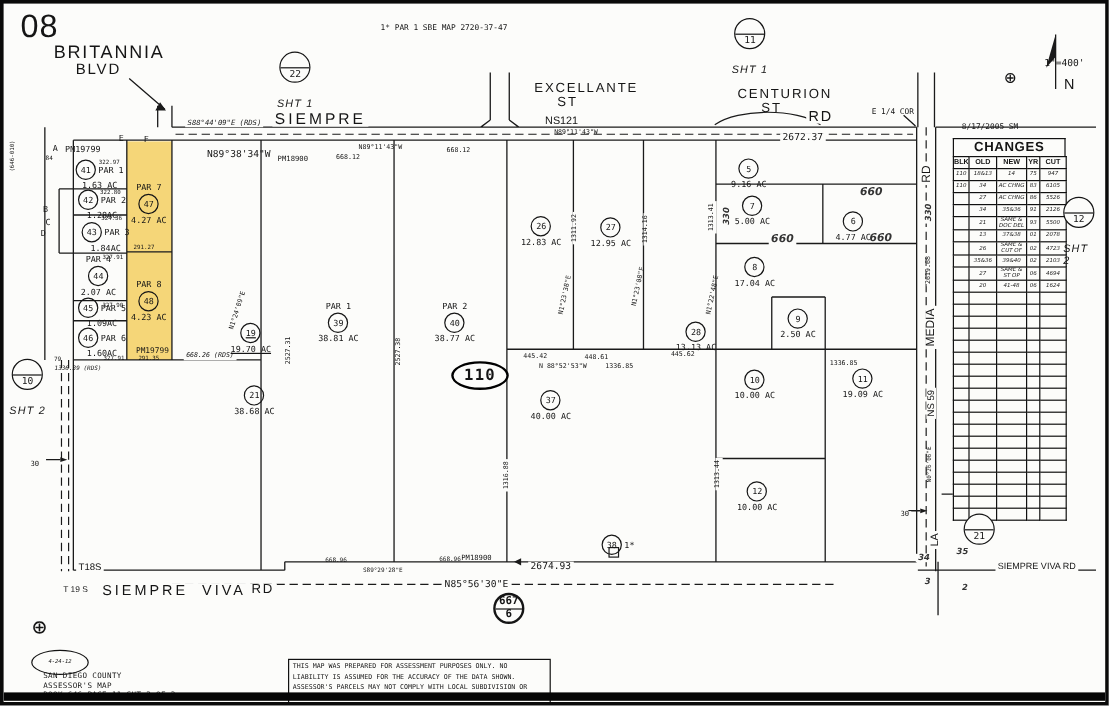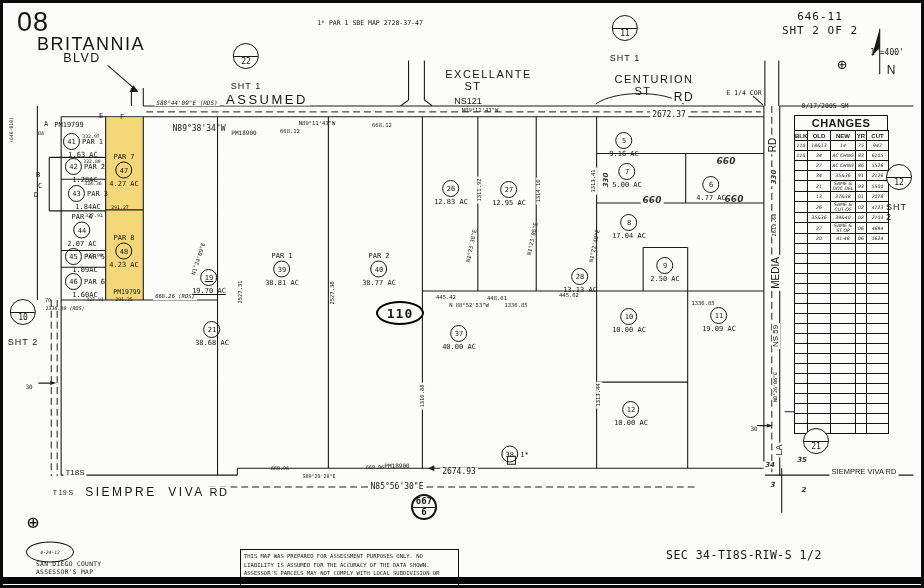--- a/index.html
+++ b/index.html
@@ -19,21 +19,21 @@
   .parcel{position:absolute;transform:translate(-50%,-50%);display:flex;flex-direction:column;align-items:center;gap:1px;}
   .prow{display:flex;align-items:center;gap:2px;}
   .pcircle{width:15px;height:15px;border:1.1px solid #151515;border-radius:50%;display:flex;align-items:center;
            justify-content:center;font-size:7px;flex:none;background:transparent;}
   .pname,.pac,.psuffix{font-size:7px;white-space:pre;}
   .sheetref{position:absolute;transform:translate(-50%,-50%);display:flex;flex-direction:column;align-items:center;z-index:5;}
   .sc-circle{width:26px;height:26px;border:1.3px solid #151515;border-radius:50%;display:flex;flex-direction:column;
              background:#fcfcfa;box-sizing:border-box;}
   .sc-top,.sc-bot{flex:1;display:flex;align-items:center;justify-content:center;font-size:8px;line-height:1;}
   .sc-bot{border-top:1.1px solid #151515;}
-  .sc-label{font-size:9px;margin-top:12px;letter-spacing:1px;font-family:"Liberation Sans",sans-serif;}
+  .sc-label{font-size:9px;margin-top:12px;letter-spacing:1px;font-family:"Liberation Sans",sans-serif;font-style:italic;}
   .sheetref.bold .sc-circle{border-width:2.2px;}
   .sheetref.bold .sc-top,.sheetref.bold .sc-bot{font-weight:bold;font-size:9px;}
   .sheetref.bold .sc-bot{border-top-width:1.6px;}
   .oval110{position:absolute;left:397px;top:310px;transform:translate(-50%,-50%);width:44px;height:20px;
            border:2.6px solid #000;border-radius:50%;display:flex;align-items:center;justify-content:center;
            font-size:13px;font-weight:bold;letter-spacing:1px;background:#fcfcfa;z-index:4;}
   .changes{position:absolute;left:791px;top:112px;width:94px;z-index:3;}
   .changes-title{border:1.4px solid #111;border-bottom:none;text-align:center;font-family:"Liberation Sans",sans-serif;
                  font-weight:bold;font-size:11px;letter-spacing:.5px;padding:1px 0;background:#fcfcfa;}
   .changes table{border-collapse:collapse;width:94px;table-layout:fixed;background:#fcfcfa;}
@@ -100,29 +100,25 @@
     <polygon points="46,382 52,384 46,386" fill="#1a1a1a"></polygon>
     <polygon points="770,425 776,427 770,429" fill="#1a1a1a"></polygon>
     <polygon points="798,411 804,413 798,415" fill="#1a1a1a"></polygon>
     <polygon points="434,467 428,470 434,473" fill="#1a1a1a"></polygon>
     <rect x="508" y="458" width="8" height="8" fill="none" stroke="#1a1a1a" stroke-width="1"></rect>
   </svg>
 
   <div class="page-num">08</div>
 
 
-  <div class="hdr">
-    <div>646-11</div>
-    <div>SHT 2 OF 2</div>
-  </div>
 
   <div>
-      <div class="ann sans ls1" style="left: 88px; top: 41px; font-size: 18px; transform: translate(-50%, -50%);">BRITANNIA</div>
+      <div class="ann sans ls1" style="left: 88px; top: 41px; font-size: 15px; transform: translate(-50%, -50%);">BRITANNIA</div>
       <div class="ann sans ls1" style="left: 79px; top: 55px; font-size: 12.5px; transform: translate(-50%, -50%);">BLVD</div>
-      <div class="ann sans ls2 bg" style="left: 264px; top: 96px; font-size: 13px; transform: translate(-50%, -50%);">ASSUMED</div>
+      <div class="ann sans ls2 bg" style="left: 264px; top: 96px; font-size: 13px; transform: translate(-50%, -50%);">SIEMPRE</div>
       <div class="ann sans ls1 bg" style="left: 681px; top: 94px; font-size: 12px; transform: translate(-50%, -50%);">RD</div>
       <div class="ann sans ls1" style="left: 479px; top: 71px; font-size: 11px; transform: translate(-50%, -50%); padding-left: 13px;">EXCELLANTE</div>
       <div class="ann sans ls1" style="left: 470px; top: 83px; font-size: 11px; transform: translate(-50%, -50%);">ST</div>
       <div class="ann sans" style="left: 465px; top: 98px; font-size: 9px; transform: translate(-50%, -50%);">NS121</div>
       <div class="ann sans ls1" style="left: 651px; top: 76px; font-size: 11px; transform: translate(-50%, -50%);">CENTURION</div>
       <div class="ann sans ls1" style="left: 640px; top: 88px; font-size: 11px; transform: translate(-50%, -50%);">ST</div>
       <div class="ann" style="left: 741px; top: 90px; font-size: 6.5px; transform: translate(-50%, -50%);">E 1/4 COR</div>
       <div class="ann sans ls2 bg" style="left: 142px; top: 489px; font-size: 12px; transform: translate(-50%, -50%);">SIEMPRE  VIVA</div>
       <div class="ann sans ls1 bg" style="left: 216px; top: 489px; font-size: 11px; transform: translate(-50%, -50%);">RD</div>
       <div class="ann sans bg" style="left: 72px; top: 470px; font-size: 8px; transform: translate(-50%, -50%);">T18S</div>
@@ -647,17 +643,16 @@
     <div>BOOK 646 PAGE 11 SHT 2 OF 2</div>
   </div>
 
   <div class="disclaimer">
     <span>THIS MAP WAS PREPARED FOR ASSESSMENT PURPOSES ONLY.  NO LIABILITY IS</span>
     <span>ASSUMED FOR THE ACCURACY OF THE DATA SHOWN.  ASSESSOR'S PARCELS</span>
     <span>MAY NOT COMPLY WITH LOCAL SUBDIVISION OR BUILDING ORDINANCES.</span>
   </div>
 
   <div class="secros">
-    <div>SEC 34-TI8S-RIW-S 1/2</div>
   </div>
 
   <div class="frame-bottom"></div>
 </div>
 
 </body></html>

